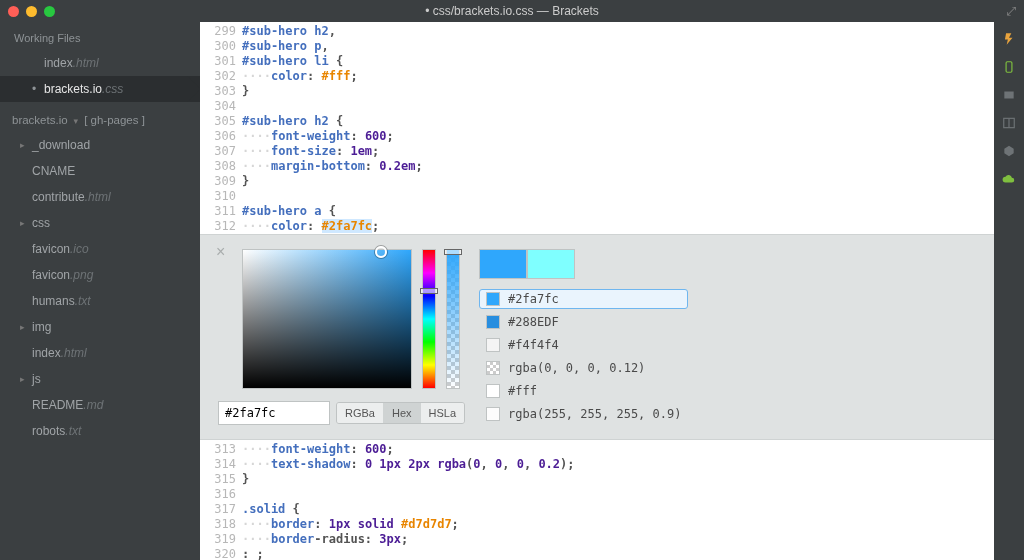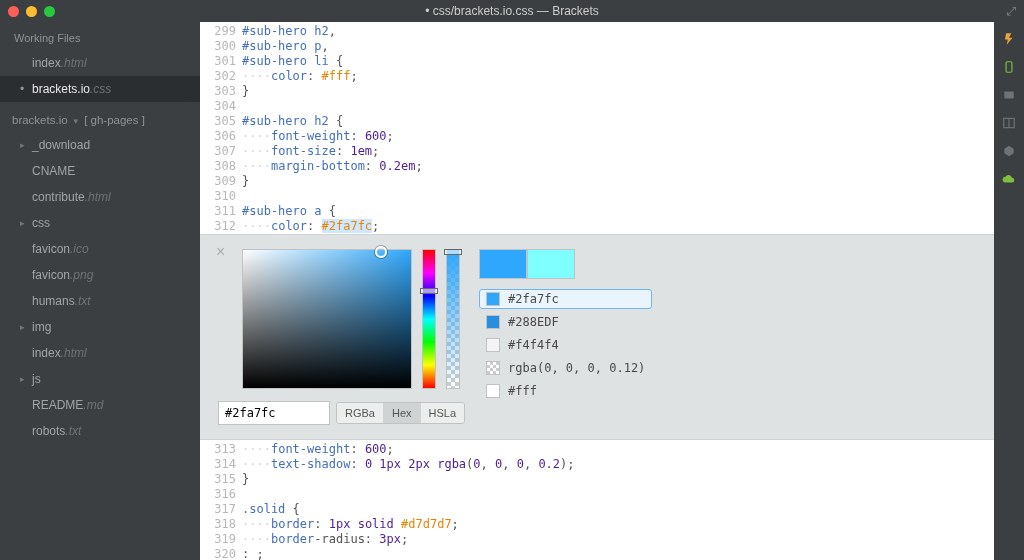--- a/index.html
+++ b/index.html
@@ -14,39 +14,39 @@
   .titlebar .title { position: absolute; left: 0; right: 0; text-align: center; font-size: 12px; color: #ccc; }
   .titlebar .title .dot::before { content: "• "; }
   .titlebar .expand { margin-left: auto; color: #888; font-size: 12px; }
 
   
   .shell { flex: 1; display: flex; min-height: 0; }
 
   
   .sidebar { width: 200px; background: #3b3f41; color: #a0a4a7; display: flex; flex-direction: column; font-size: 12px; }
   .section-hdr { padding: 10px 14px 6px; font-size: 11px; color: #8e9396; }
-  .wf-list .item, .proj-list .item { display: flex; align-items: flex-start; padding: 4px 12px 4px 18px; line-height: 18px; cursor: default; }
+  .wf-list .item, .proj-list .item { display: flex; align-items: flex-start; padding: 4px 12px 4px 30px; line-height: 18px; cursor: default; }
   .wf-list .item .bullet { width: 8px; display: inline-block; text-align: center; margin-right: 6px; color: #8e9396; }
   .wf-list .item.active { background: #2b2e30; color: #e6e6e6; position: relative; }
   .wf-list .item.active::after {
     content: ""; position: absolute; right: -1px; top: 0; bottom: 0; width: 14px;
     background: #2b2e30;
     clip-path: polygon(0 0, 100% 50%, 0 100%);
   }
   .proj-hdr { padding: 12px 12px 6px; font-size: 11.5px; color: #8e9396; display: flex; gap: 6px; align-items: center; }
   .proj-hdr .chev::after { content: "▾"; font-size: 9px; color: #777; }
   .proj-list .item { padding-left: 20px; }
   .proj-list .item .tw { width: 10px; display: inline-block; color: #777; font-size: 9px; margin-right: 2px; }
   .dim { color: #6e7376; font-style: italic; }
 
   
   .editor-col { flex: 1; display: flex; flex-direction: column; min-width: 0; position: relative; background: #fff; }
   .code { flex: 0 0 auto; display: flex; font-family: "Menlo","Consolas",monospace; font-size: 12px; line-height: 15px; padding-top: 2px; }
   .gutter { color: #b7b7b7; text-align: right; padding: 0 6px 0 0; user-select: none; background: #fff; width: 42px; }
-  .lines { white-space: pre; color: #535353; }
+  .lines { white-space: pre; color: #535353; font-weight: bold; }
   .kw  { color: #446fbd; }   
   .num { color: #4c1d95; }
   .str { color: #e88500; }
   .ws  { color: #d6d6d6; }
   .hl  { background: #cfe8ff; }
 
   
   .picker { background: #dfe2e2; border-top: 1px solid #cfd3d3; border-bottom: 1px solid #cfd3d3; padding: 14px 18px 14px 18px; display: flex; gap: 14px; position: relative; }
   .picker .close { position: absolute; left: 16px; top: 8px; color: #a9adad; font-size: 16px; cursor: pointer; }
   .sv { width: 170px; height: 140px; position: relative; background: linear-gradient(to top, #000, rgba(0,0,0,0)), linear-gradient(to right, #fff, #2fa7fc); border: 1px solid #bfc3c3; margin-left: 24px; }
@@ -247,20 +247,24 @@
               <span>#f4f4f4</span>
             </div>
             <div class="row">
               <span class="chip checker"></span>
               <span>rgba(0, 0, 0, 0.12)</span>
             </div>
             <div class="row">
               <span class="chip" style="background: rgb(255, 255, 255);"></span>
               <span>#fff</span>
             </div>
+            <div class="row">
+              <span class="chip" style="background: rgba(255, 255, 255, 0.9);"></span>
+              <span>rgba(255, 255, 255, 0.9)</span>
+            </div>
           </div>
       </div>
     </div>
 
     <div class="code">
       <div class="gutter" id="gut-bot">313<br>314<br>315<br>316<br>317<br>318<br>319<br>320<br>321<br></div>
       <div class="lines" id="lines-bot"><span class="ws">·</span><span class="ws">·</span><span class="ws">·</span><span class="ws">·</span><span class="kw">font-weight</span>: <span class="num">600</span>;
 <span class="ws">·</span><span class="ws">·</span><span class="ws">·</span><span class="ws">·</span><span class="kw">text-shadow</span>: <span class="num">0</span> <span class="num">1px</span> <span class="num">2px</span> <span class="num">rgba</span>(<span class="num">0</span>, <span class="num">0</span>, <span class="num">0</span>, <span class="num">0.2</span>);
 }
 

